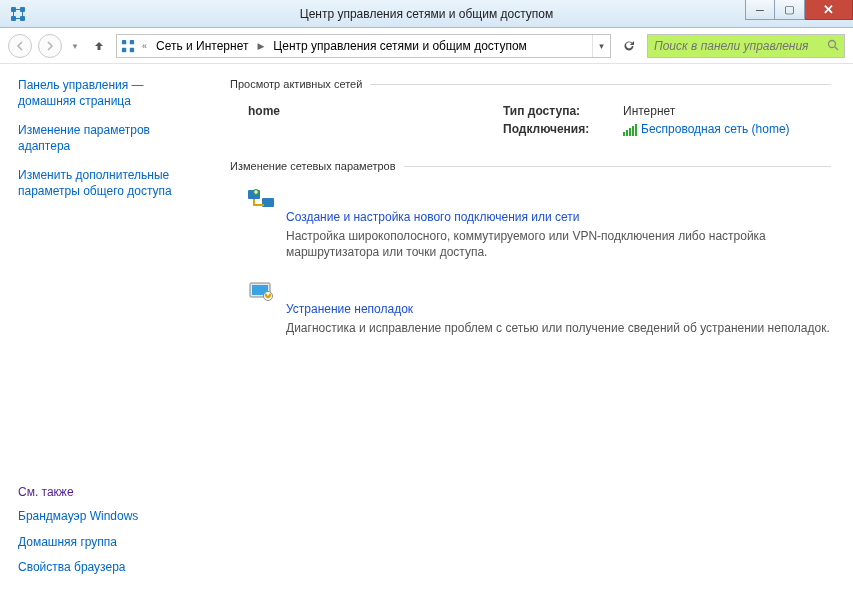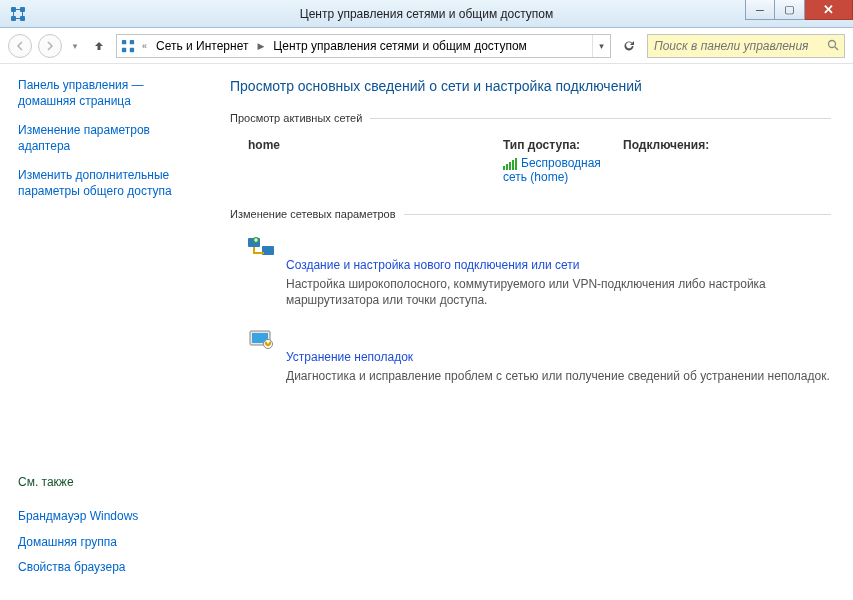--- a/index.html
+++ b/index.html
@@ -20,31 +20,31 @@
   .navbar { height:36px; background:#fff; border-bottom:1px solid #e3e3e3; display:flex; align-items:center; padding:0 8px; gap:6px; }
   .nav-arrow { width:24px; height:24px; border:1px solid #c9c9c9; border-radius:50%; display:flex; align-items:center; justify-content:center; color:#b4b4b4; background:#fbfbfb; }
   .nav-arrow.small { width:14px; border:none; background:none; font-size:9px; color:#888; }
   .nav-up { width:22px; height:22px; display:flex; align-items:center; justify-content:center; color:#555; }
   .addressbar { flex:1; height:24px; border:1px solid #c4c4c4; display:flex; align-items:center; background:#fff; font-size:12px; }
   .addr-icon { width:22px; display:flex; align-items:center; justify-content:center; }
   .addr-seg { padding:0 6px; height:100%; display:flex; align-items:center; cursor:default; }
   .addr-seg.chev { padding:0 3px; color:#666; font-size:9px; }
   .addr-drop { width:18px; display:flex; align-items:center; justify-content:center; color:#555; border-left:1px solid #e2e2e2; height:100%; font-size:9px;}
   .refresh { width:24px; height:24px; display:flex; align-items:center; justify-content:center; color:#555; border:1px solid transparent; }
-  .searchbox { width:198px; height:24px; border:1px solid #c4c4c4; display:flex; align-items:center; background:#fef9c3; }
+  .searchbox { width:198px; height:24px; border:1px solid #c4c4c4; display:flex; align-items:center; background:#bef264; }
   .searchbox input { border:none; outline:none; flex:1; padding:0 6px; font-size:12px; font-style:italic; color:#777; background:transparent; }
   .searchbox .sicon { width:22px; display:flex; align-items:center; justify-content:center; color:#888; }
 
   
   .body { display:flex; height:calc(600px - 28px - 36px); }
   .sidebar { width:200px; padding:14px 10px 14px 18px; border-right:none; display:flex; flex-direction:column; }
   .sidebar a, .sidebar .see-also a { color:#0066cc; text-decoration:none; display:block; line-height:1.3; }
   .sidebar .task { margin-bottom:14px; }
   .sidebar .spacer { flex:1; }
-  .see-also-h { color:#14532d; margin-bottom:20px; }
+  .see-also-h { color:#4c1d95; margin-bottom:10px; }
   .see-also a { margin-bottom:10px; }
 
   .content { flex:1; padding:14px 22px 14px 30px; overflow:auto; }
   .heading { color:#0b5394; font-size:14px; margin-bottom:18px; }
   .group-title { color:#333; font-size:11px; display:flex; align-items:center; margin-bottom:10px; }
   .group-title .line { flex:1; height:1px; background:#d9d9d9; margin-left:8px; }
 
   .active-net { display:flex; gap:35px; padding:4px 0 18px 18px; }
   .net-left { flex:0 0 220px; }
   .net-name { font-weight:bold; color:#333; margin-bottom:4px; }
@@ -152,32 +152,32 @@
     <div class="spacer"></div>
     <div class="see-also">
       <div class="see-also-h">См. также</div>
       <a href="#">Брандмауэр Windows</a>
       <a href="#">Домашняя группа</a>
       <a href="#">Свойства браузера</a>
     </div>
   </div>
 
   <div class="content">
-    <div class="heading">Просмотр основных сведений о сети и настройка подключений</div>
 
     <div class="group-title">
       <span>Просмотр активных сетей</span>
         <span class="line"></span>
     </div>
     <div class="active-net">
       <div class="net-left">
         <div class="net-name">home</div>
       </div>
       <div class="net-right">
         <div class="lbl">Тип доступа:</div>
+        <div class="val">Интернет</div>
         <div class="lbl">Подключения:</div>
         <div class="val">
           <span class="sigbars">
               <span></span>
               <span></span>
               <span></span>
               <span></span>
               <span></span>
             </span><a href="#">Беспроводная сеть (home)</a>
         </div>

